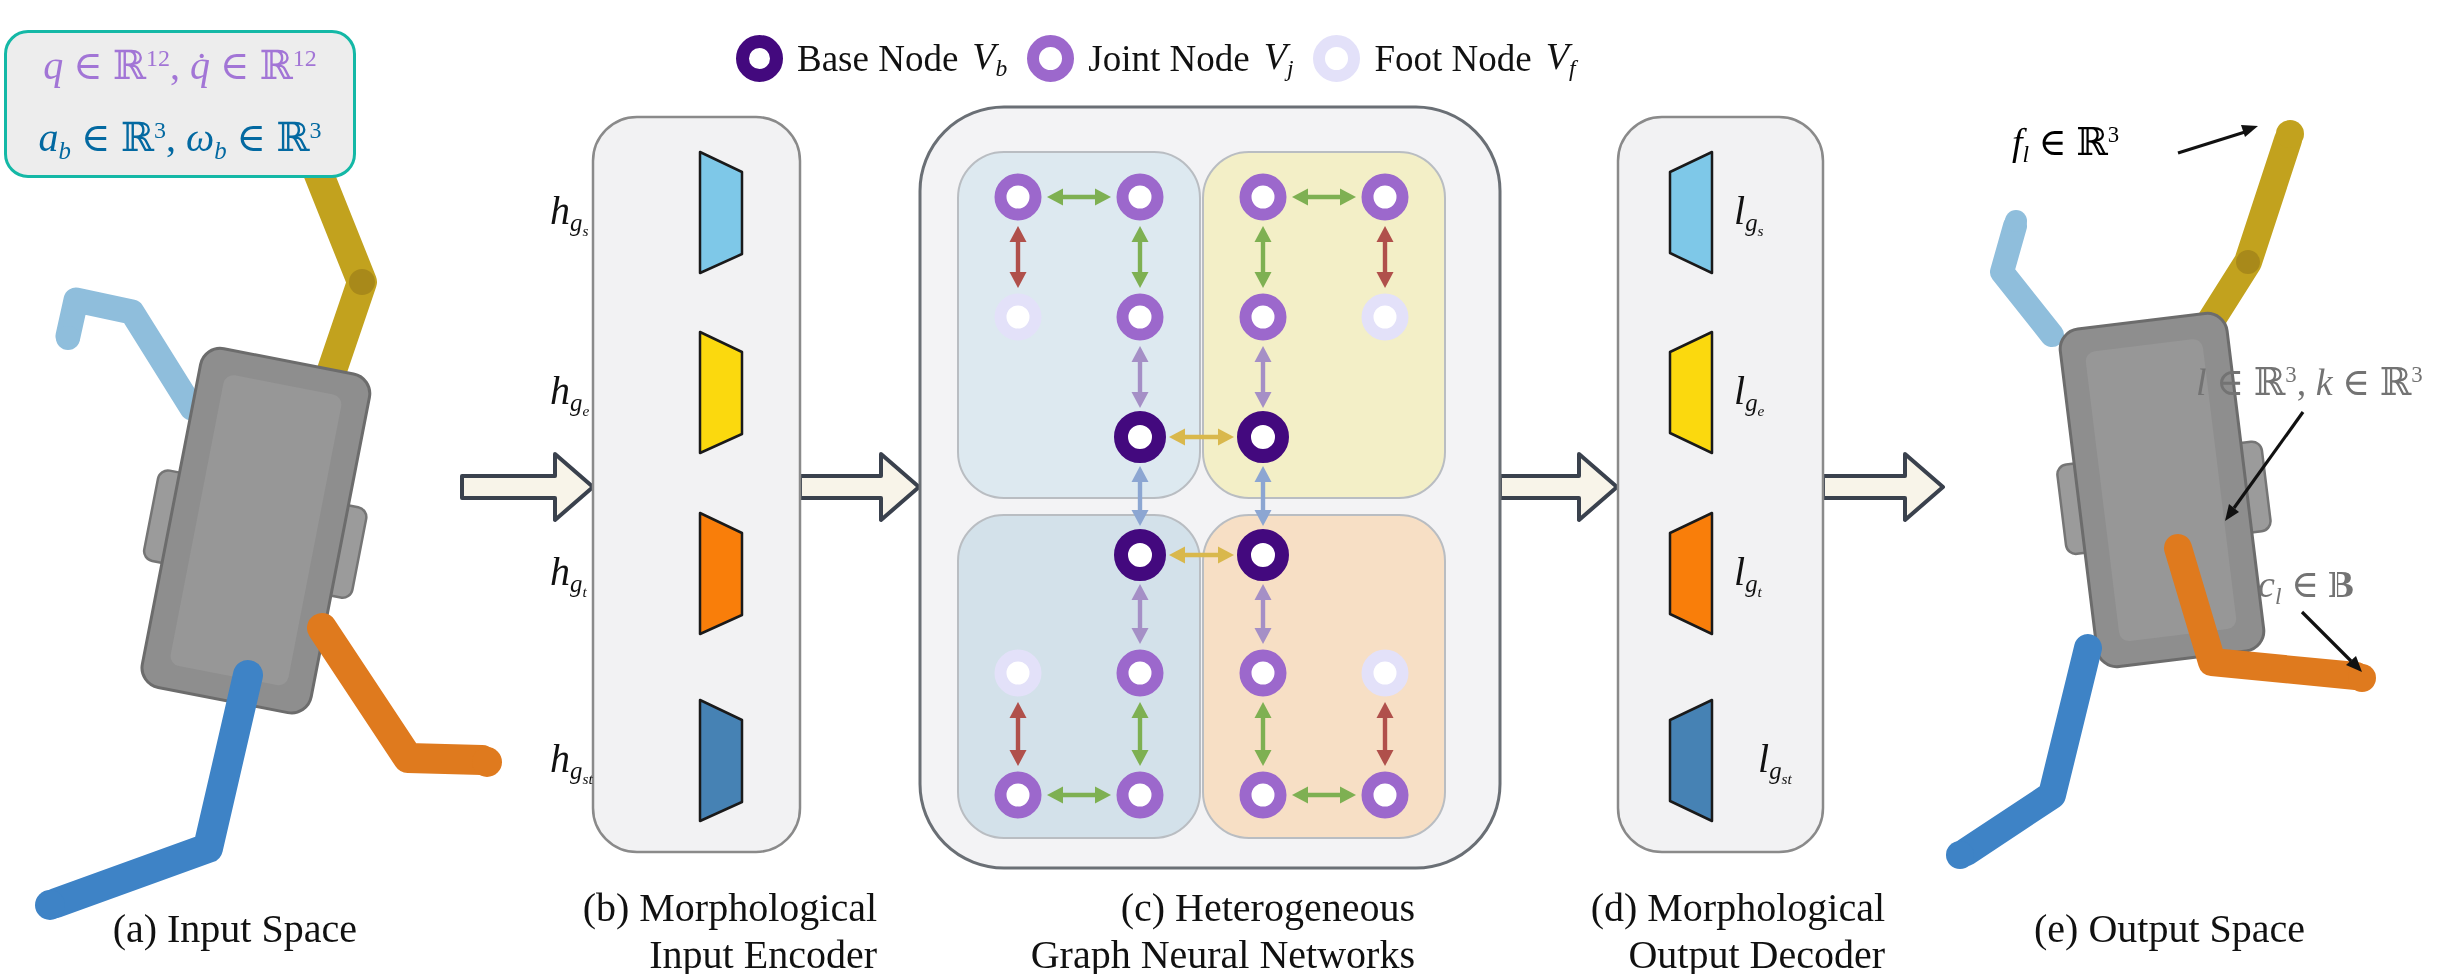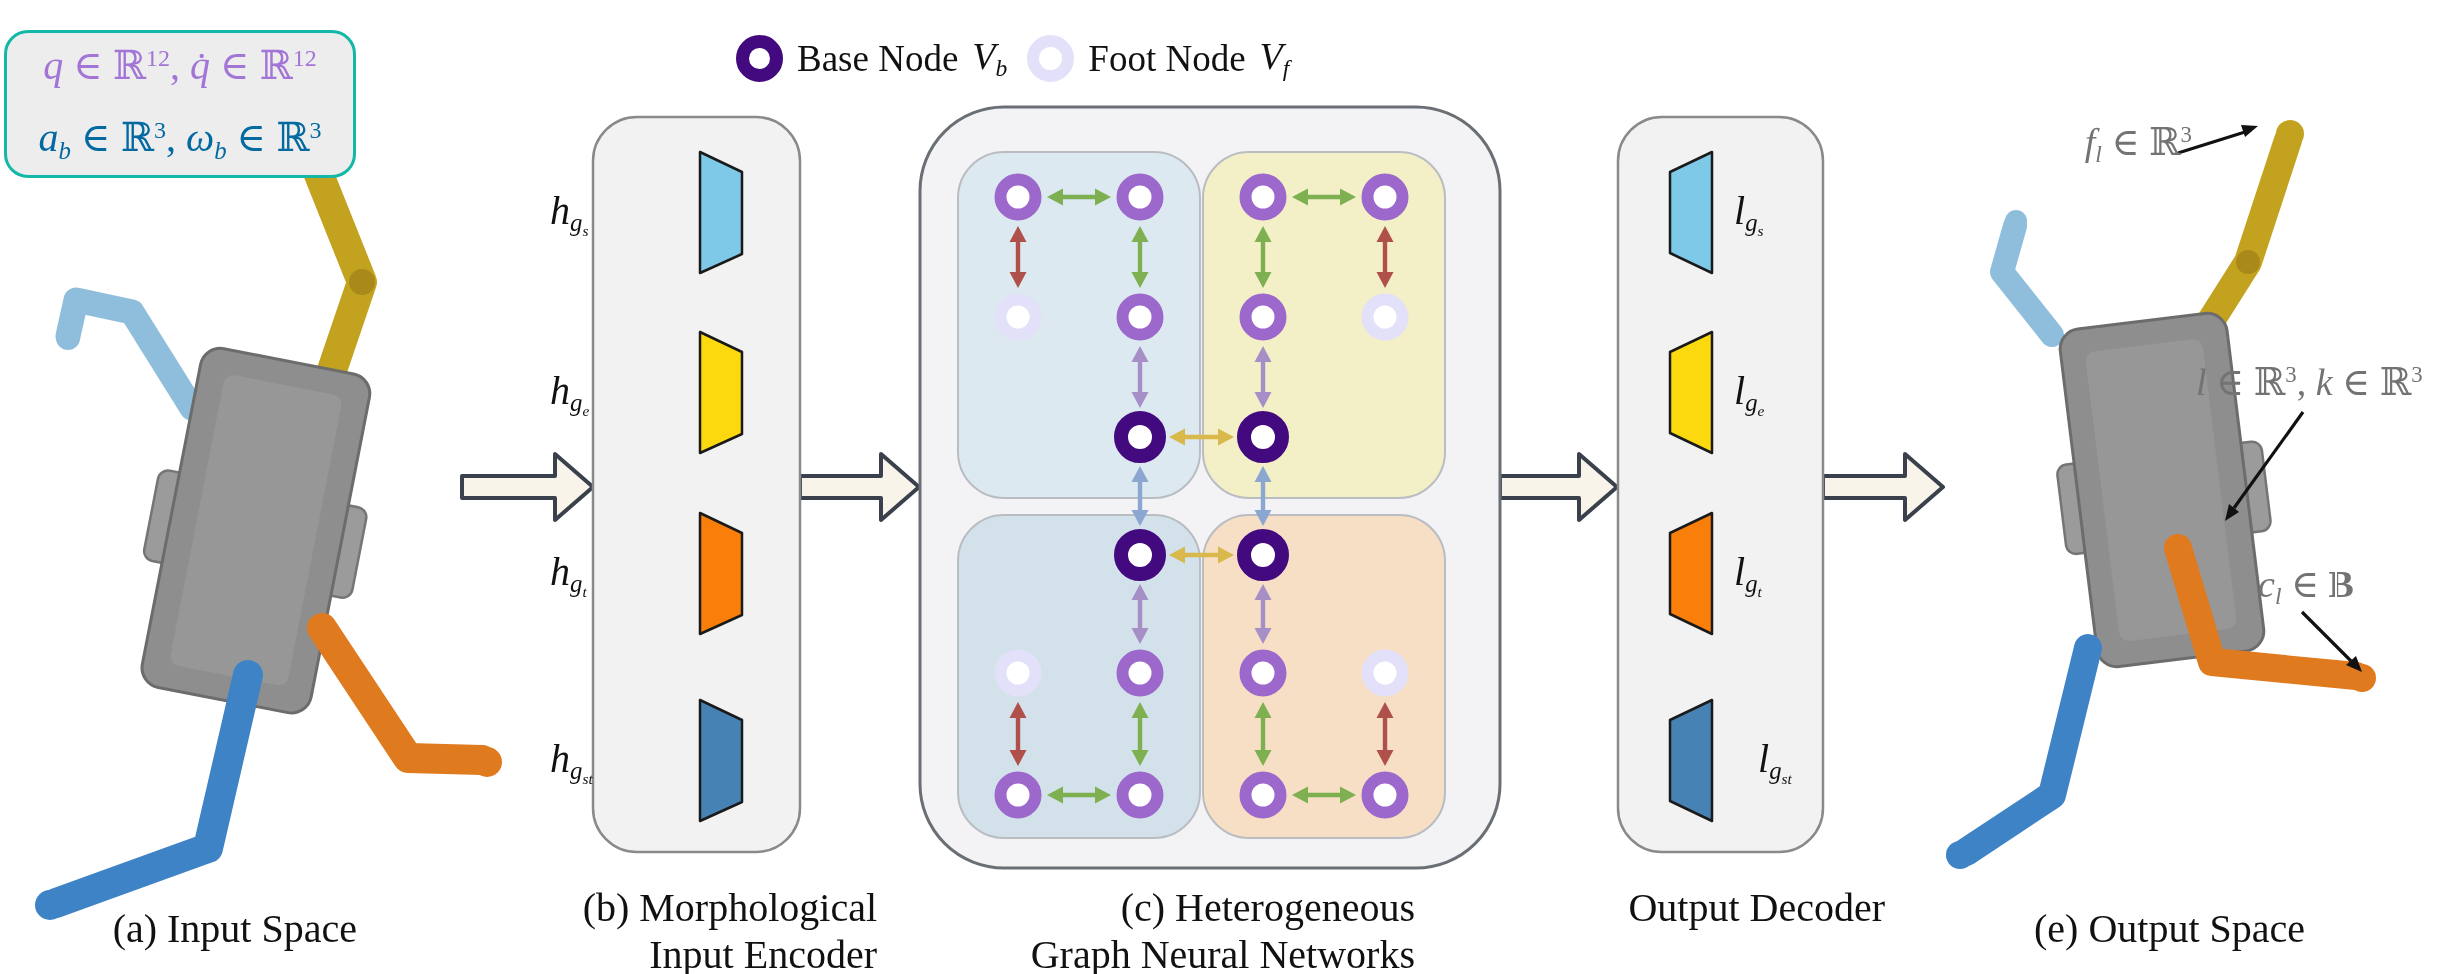--- a/index.html
+++ b/index.html
@@ -24,21 +24,21 @@
   .ring-foot{border:12px solid #E3E1F9;}
   .lsym{font-size:38px;}
   
   .blk-label{position:absolute;z-index:5;font-size:40px;line-height:50px;white-space:nowrap;}
   .enc-label{width:126px;text-align:left;left:550px;}
   .dec-label{left:1734px;width:140px;text-align:left;}
   
   .caption{position:absolute;z-index:5;font-size:40px;line-height:47px;text-align:right;}
   
   .ann{position:absolute;z-index:5;font-size:38px;white-space:nowrap;}
-  #ann-fl{left:2012px;top:120px;width:180px;text-align:right;color:#737373;}
+  #ann-fl{left:2012px;top:120px;width:180px;text-align:left;color:#000000;}
   #ann-lk{left:2196px;top:360px;color:#737373;}
   #ann-cl{left:2258px;top:562px;color:#737373;}
   .bb{position:relative;display:inline-block;font-weight:bold;}
   .bb::after{content:"";position:absolute;left:24%;top:9%;bottom:7%;width:9%;background:#fff;}
 </style>
 </head>
 <body>
 
 <div class="stage">
 
@@ -241,20 +241,25 @@
     <div class="fline2"><i>a</i><sub><i>b</i></sub> ∈ ℝ<sup>3</sup>, <i>ω</i><sub><i>b</i></sub> ∈ ℝ<sup>3</sup></div>
   </div>
 
   <div class="txt legend">
     <div class="legend-item">
       <span class="ring ring-base"></span>
       <span>Base Node</span>
       <span class="lsym"><i>V</i><sub><i>b</i></sub></span>
     </div>
     <div class="legend-item">
+      <span class="ring ring-joint"></span>
+      <span>Joint Node</span>
+      <span class="lsym"><i>V</i><sub><i>j</i></sub></span>
+    </div>
+    <div class="legend-item">
       <span class="ring ring-foot"></span>
       <span>Foot Node</span>
       <span class="lsym"><i>V</i><sub><i>f</i></sub></span>
     </div>
   </div>
 
   <div class="blk-label enc-label" style="top:186px;"><i>h</i><sub><i>g</i><sub><i>s</i></sub></sub></div>
   <div class="blk-label enc-label" style="top:366px;"><i>h</i><sub><i>g</i><sub><i>e</i></sub></sub></div>
   <div class="blk-label enc-label" style="top:547px;"><i>h</i><sub><i>g</i><sub><i>t</i></sub></sub></div>
   <div class="blk-label enc-label" style="top:734px;"><i>h</i><sub><i>g</i><sub><i>st</i></sub></sub></div>
@@ -267,20 +272,21 @@
   <div class="caption" style="left:57px;top:905px;width:300px;">(a) Input Space</div>
   <div class="caption" style="left:547px;top:884px;width:330px;">
     <div>(b) Morphological</div>
     <div>Input Encoder</div>
   </div>
   <div class="caption" style="left:995px;top:884px;width:420px;">
     <div>(c) Heterogeneous</div>
     <div>Graph Neural Networks</div>
   </div>
   <div class="caption" style="left:1555px;top:884px;width:330px;">
+    <div>(d) Morphological</div>
     <div>Output Decoder</div>
   </div>
   <div class="caption" style="left:2005px;top:905px;width:300px;">(e) Output Space</div>
 
   <div class="ann" id="ann-fl"><i>f</i><sub><i>l</i></sub> ∈ ℝ<sup>3</sup></div>
   <div class="ann" id="ann-lk"><i>l</i> ∈ ℝ<sup>3</sup>, <i>k</i> ∈ ℝ<sup>3</sup></div>
   <div class="ann" id="ann-cl"><i>c</i><sub><i>l</i></sub> ∈ <span class="bb">B</span></div>
 
 </div>
 

